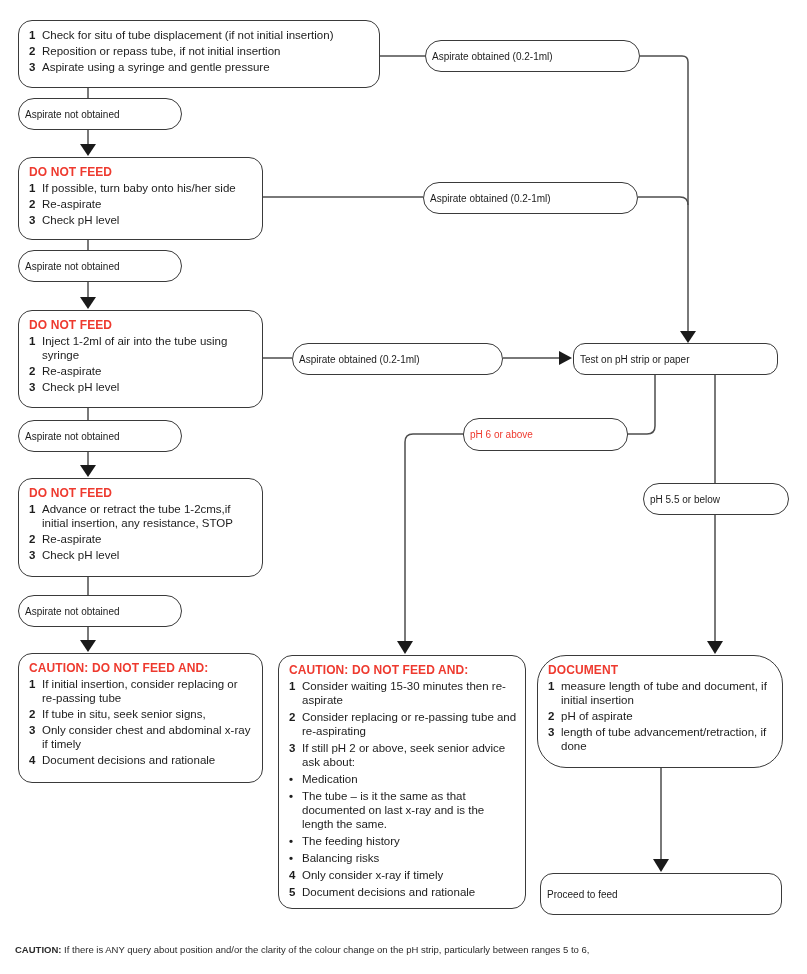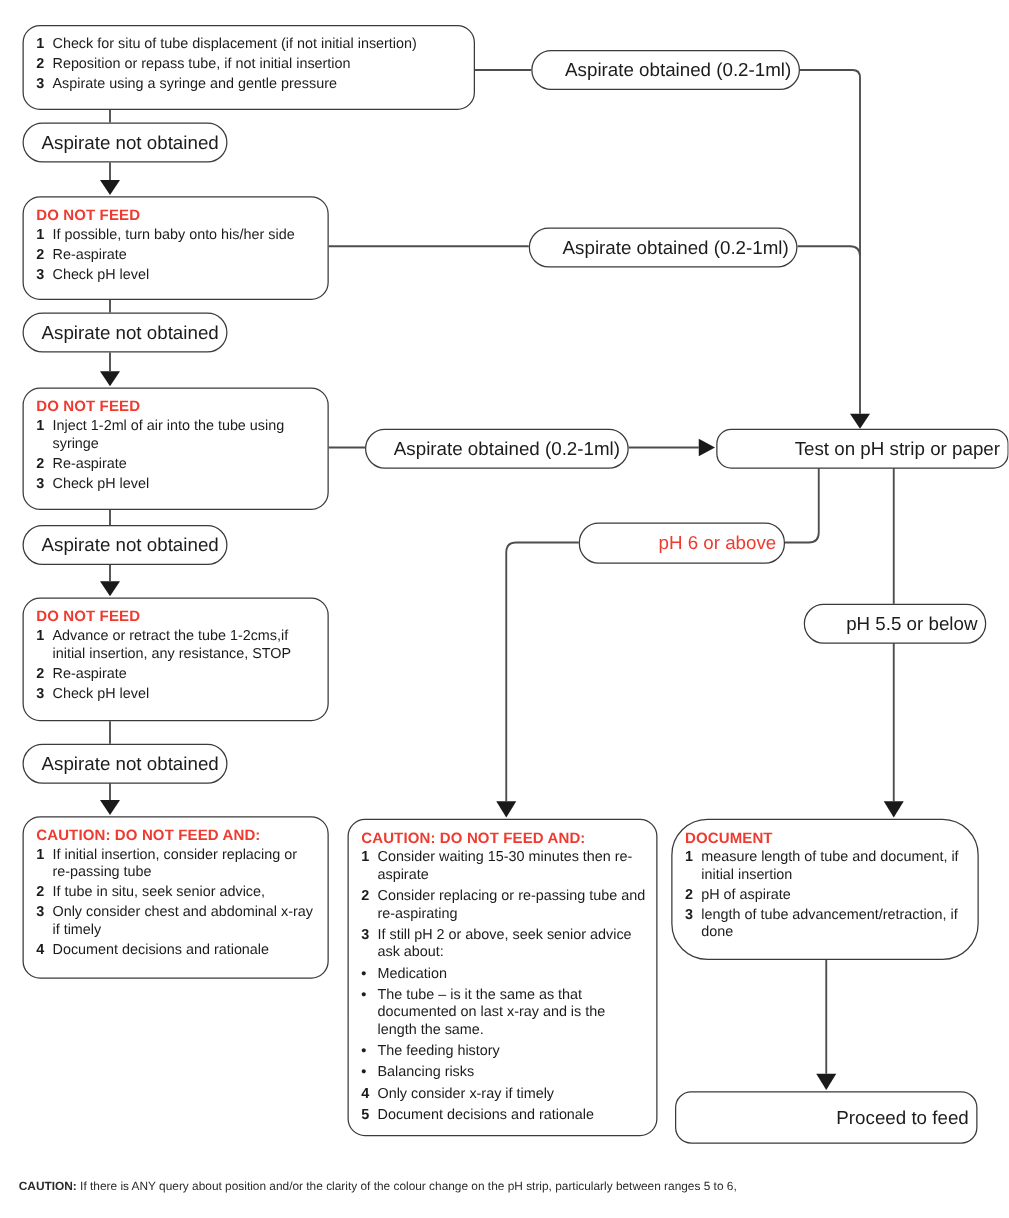--- a/index.html
+++ b/index.html
@@ -9,22 +9,22 @@
     overflow:hidden;
   }
   svg.wires{position:absolute;left:0;top:0;width:807px;height:974px;z-index:0;pointer-events:none;}
   .box{
     position:absolute;z-index:1;background:#fff;
     border:1.5px solid #3a3a3a;border-radius:14px;
     box-sizing:border-box;
   }
   .step{padding:7px 8px 6px 10px;font-size:11.5px;line-height:14px;}
   .pill{
-    border-radius:16px;display:flex;align-items:center;justify-content:flex-end;
-    font-size:15px;text-align:center;padding:15px 6px;
+    border-radius:16px;display:flex;align-items:center;justify-content:flex-start;
+    font-size:10px;text-align:center;padding:15px 6px;
   }
   .hdr{font-weight:700;font-size:12px;margin-bottom:2px;letter-spacing:0.1px;}
   .red{color:#ee3a2f;}
   .li{display:flex;margin-bottom:2px;}
   .num{flex:0 0 13px;font-weight:700;}
   .txt{flex:1;}
   .bullets .li{margin-bottom:3px;}
   .footer{
     position:absolute;left:15px;top:944px;width:650px;z-index:1;
     font-size:9.5px;line-height:12px;color:#2a2a2a;
@@ -141,21 +141,21 @@
   </div>
 
   <div class="box pill" style="left:18px;top:420px;width:164px;height:31px;">
     <span>Aspirate not obtained</span>
   </div>
 
   <div class="box pill" style="left:292px;top:343px;width:211px;height:31px;">
     <span>Aspirate obtained (0.2-1ml)</span>
   </div>
 
-  <div class="box pill" style="left:573px;top:343px;width:234px;height:31px;border-radius:12px;">
+  <div class="box pill" style="left:573px;top:343px;width:205px;height:31px;border-radius:12px;">
     <span>Test on pH strip or paper</span>
   </div>
 
   <div class="box pill" style="left:463px;top:418px;width:165px;height:33px;">
     <span class="red">pH 6 or above</span>
   </div>
 
   <div class="box pill" style="left:643px;top:483px;width:146px;height:31px;">
     <span>pH 5.5 or below</span>
   </div>
@@ -184,21 +184,21 @@
 
   <div class="box step" style="left:18px;top:653px;width:245px;min-height:130px;">
     <div class="hdr red">CAUTION: DO NOT FEED AND:</div>
     <div class="items">
         <div class="li">
           <span class="num">1</span>
           <span class="txt">If initial insertion, consider replacing or re-passing tube</span>
         </div>
         <div class="li">
           <span class="num">2</span>
-          <span class="txt">If tube in situ, seek senior advice,</span>
+          <span class="txt">If tube in situ, seek senior signs,</span>
         </div>
         <div class="li">
           <span class="num">3</span>
           <span class="txt">Only consider chest and abdominal x-ray if timely</span>
         </div>
         <div class="li">
           <span class="num">4</span>
           <span class="txt">Document decisions and rationale</span>
         </div>
       </div>

